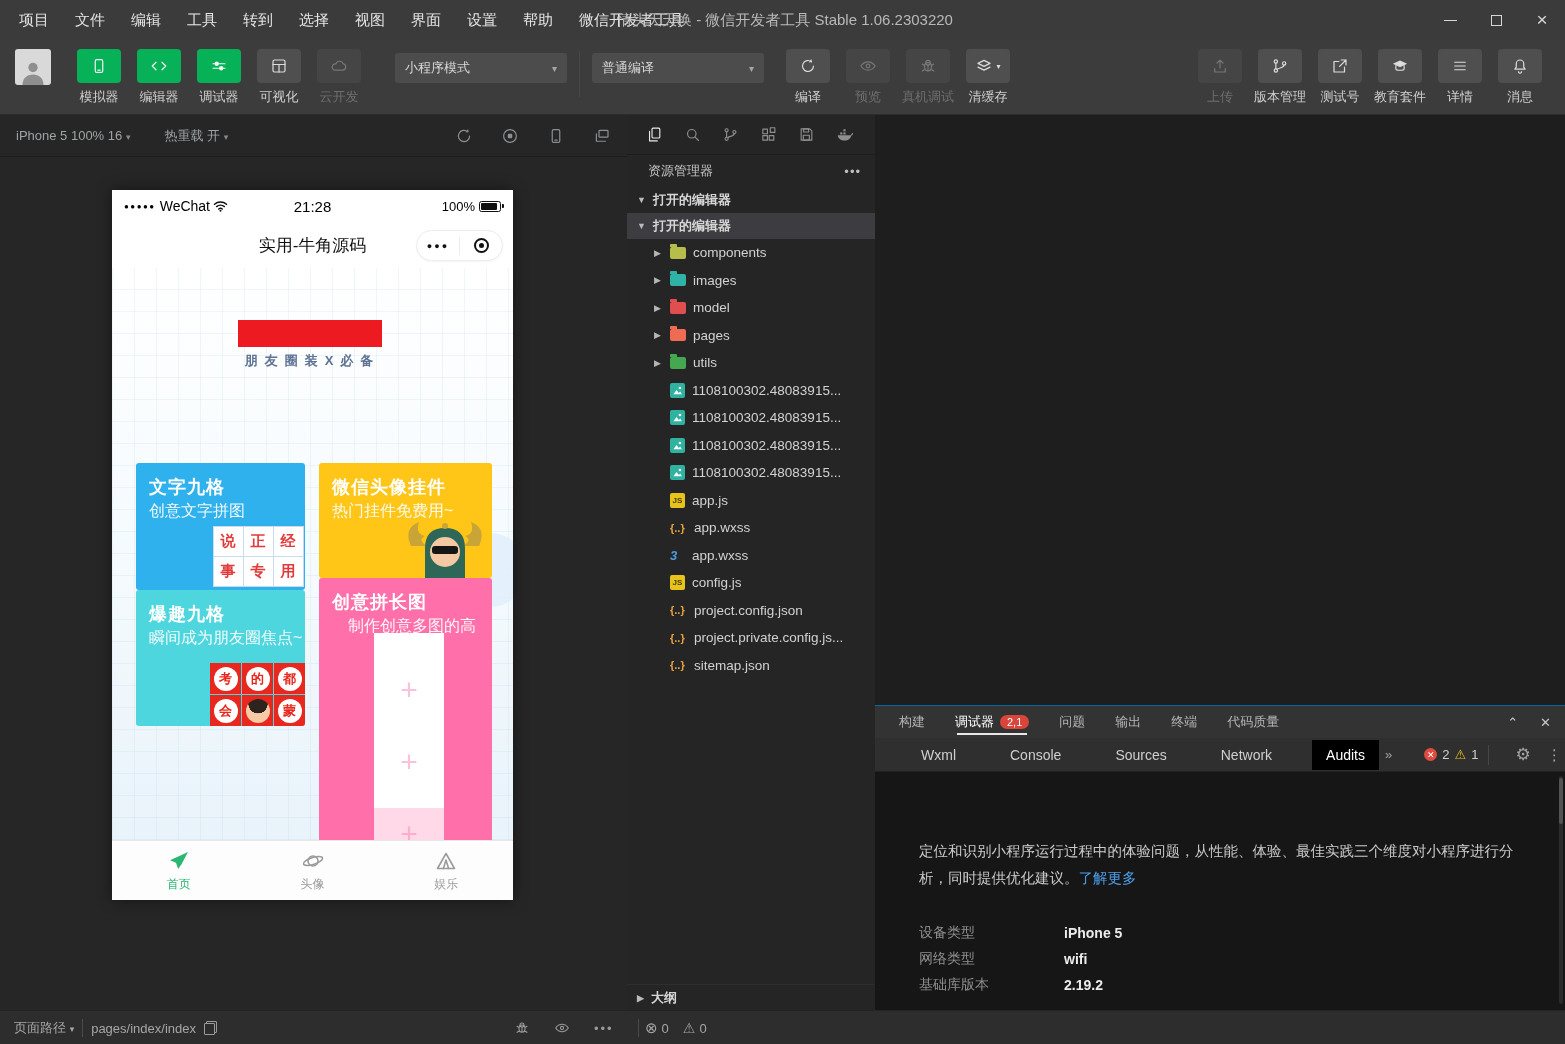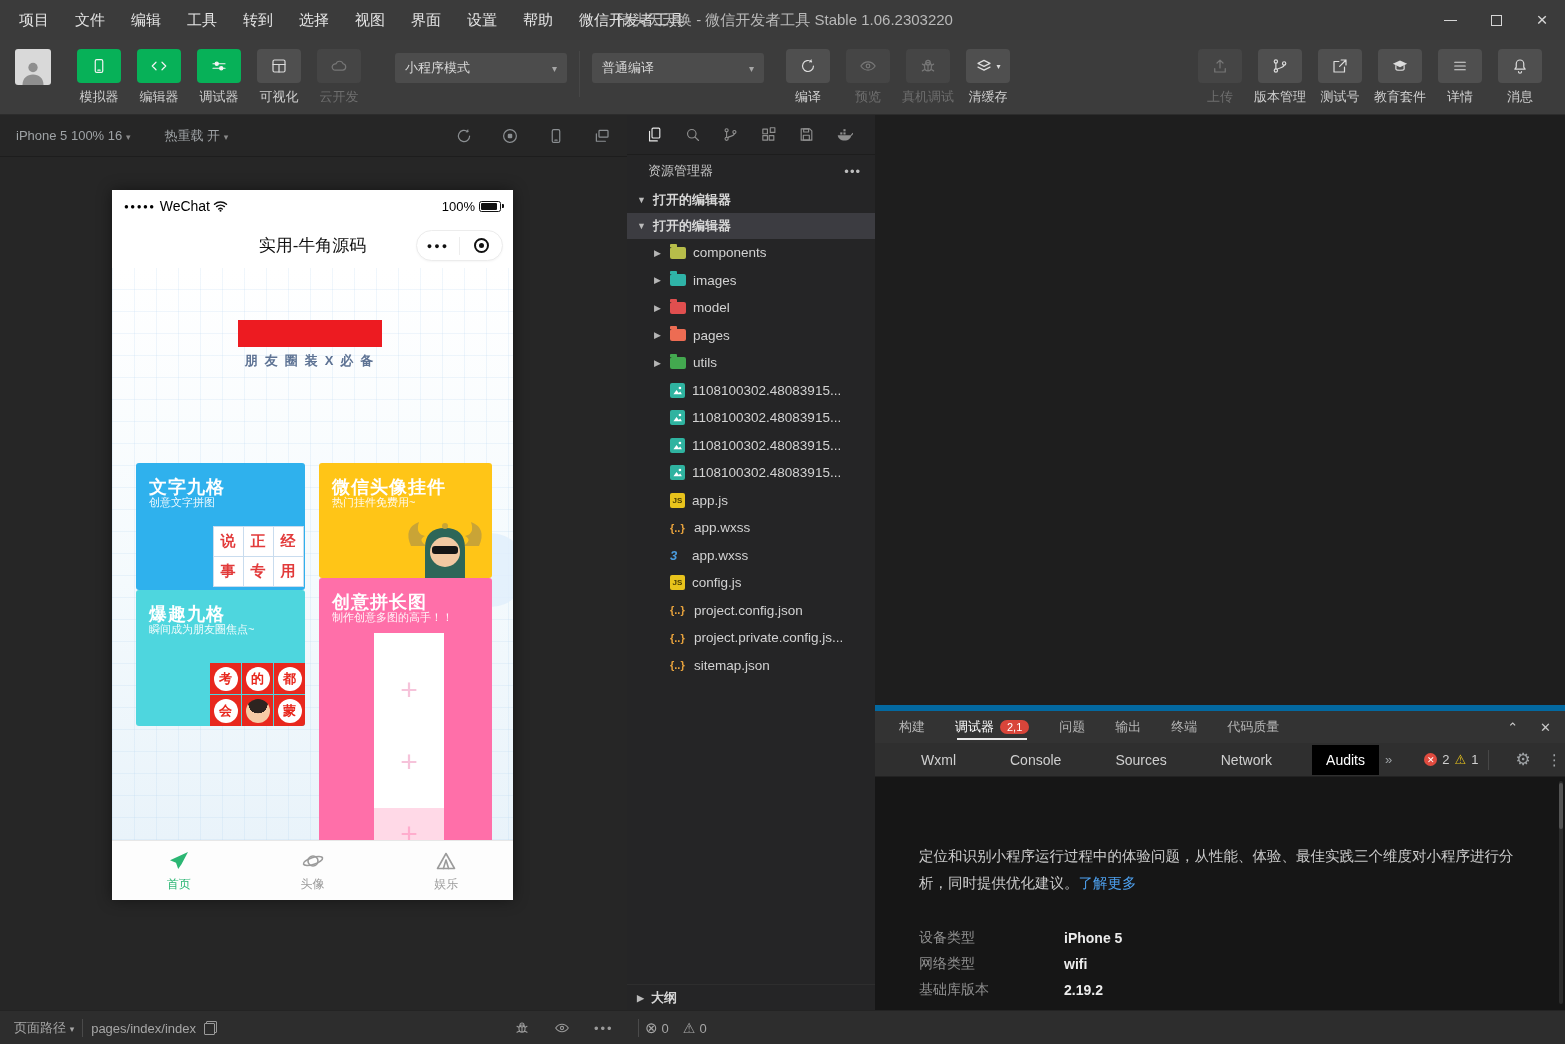--- a/index.html
+++ b/index.html
@@ -68,21 +68,21 @@
   .pbody { position:absolute; left:0; top:78px; width:100%; height:572px;
      background:
        repeating-linear-gradient(0deg, rgba(160,200,235,.16) 0 1px, transparent 1px 22px),
        repeating-linear-gradient(90deg, rgba(160,200,235,.16) 0 1px, transparent 1px 22px),
        linear-gradient(180deg,#ffffff 0%, #f4fafd 55%, #e9f3fa 100%); }
   .deco { position:absolute; right:-14px; top:265px; width:74px; height:74px; border-radius:50%; background:#e0eefb; opacity:.85; }
   .banner { position:absolute; left:126px; top:52px; width:144px; height:27px; background:#ed1b21; }
   .banner-cap { position:absolute; left:0; right:0; top:84px; text-align:center; font-size:13px; font-weight:700; color:#5e7394; letter-spacing:7px; }
   .card { position:absolute; border-radius:3px; overflow:hidden; color:#fff; }
   .card .ct { position:absolute; left:13px; top:12px; font-size:18px; font-weight:700; letter-spacing:1px; }
-  .card .cs { position:absolute; left:13px; top:32px; font-size:11px; opacity:.92;text-align:center; }
+  .card .cs { position:absolute; left:13px; top:38px; font-size:16px; opacity:.92;text-align:center; }
   .tgrid { position:absolute; display:grid; grid-template-columns:repeat(3,30px); grid-auto-rows:30px; }
   .tgrid span { background:#fff; border:1px solid #c9dcee; margin:-0.5px; color:#e23a3a; font-weight:700; font-size:15px; display:flex; align-items:center; justify-content:center; }
   .fgrid { position:absolute; display:grid; grid-template-columns:repeat(3,31px); grid-auto-rows:31px; gap:1px; }
   .fgrid span { background:#e8281e; display:flex; align-items:center; justify-content:center; }
   .fgrid span i { width:24px; height:24px; background:#fff; border-radius:50%; font-style:normal; color:#e8281e; font-weight:700; font-size:13px; display:flex; align-items:center; justify-content:center; }
   .fgrid span i.face { background:radial-gradient(circle at 50% 20%, #2d2420 0 42%, #f6cba6 43% 100%); }
   .photo { position:absolute; background:#fefefe; }
   .photo .pic { position:absolute; inset:0;
      background:
        radial-gradient(circle at 50% 68%, #f3cdb0 0 17%, transparent 18%),
@@ -124,21 +124,21 @@
   .ficon { width:15px; height:15px; border-radius:2px; display:flex; align-items:center; justify-content:center; flex:0 0 auto; }
   .ficon svg { width:13px; height:13px; }
   .fjs { width:15px; height:15px; border-radius:2px; background:#e8c31c; color:#4a3d00; font-size:8px; font-weight:700; display:flex; align-items:center; justify-content:center; flex:0 0 auto;}
   .fjson { color:#e8a33d; font-size:11px; font-weight:700; width:17px; flex:0 0 auto; }
   .fwxss { color:#4a9bdc; font-size:13px; font-weight:700; font-style:italic; width:15px; flex:0 0 auto; }
   .outline { position:absolute; left:0; bottom:0; width:100%; height:26px; display:flex; align-items:center; gap:7px; padding-left:10px; font-size:13px; font-weight:700; color:#d6d6d6; border-top:1px solid #2e2e2e; }
   .outline .arr { font-size:9px; color:#bbb; }
 
   
   .editor { position:absolute; left:875px; top:0; width:690px; height:895px; background:#1e1e1e; }
-  .debug { position:absolute; left:875px; top:590px; width:690px; height:305px; background:#161616; border-top:6px solid #0369a1; }
+  .debug { position:absolute; left:875px; top:590px; width:690px; height:305px; background:#161616; border-top:1px solid #0369a1; }
   .dtabs { height:32px; background:#333333; display:flex; align-items:center; padding:0 14px 0 24px; gap:30px; font-size:13px; color:#b6b6b6; }
   .dtab { position:relative; height:32px; display:flex; align-items:center; gap:6px; }
   .dtab.active { color:#fff; }
   .dtab.active::after { content:""; position:absolute; left:2px; right:2px; bottom:3px; height:2px; background:#e8e8e8; }
   .badge { background:#d9453a; color:#fff; font-size:11px; border-radius:9px; padding:1px 7px; }
   .dtabs .winbtns { margin-left:auto; display:flex; gap:22px; color:#c9c9c9; font-size:13px; }
   .devrow { height:34px; background:#2f2f2f; border-bottom:1px solid #222; display:flex; align-items:center; padding:0 10px 0 12px; color:#cfcfcf; font-size:14px; }
   .devrow .icon { width:17px; height:17px; color:#9fa3a6; }
   .devsep { width:1px; height:20px; background:#474747; margin:0 10px; }
   .devtab { padding:7px 14px; }
@@ -429,20 +429,21 @@
     </div>
 
     <div class="phone">
       <div class="pstatus">
         <span class="sigdots">●●●●●</span>
         <span>WeChat</span>
         <svg class="wifi" viewBox="0 0 24 20">
             <path d="M2 7a15 15 0 0 1 20 0M5.5 11a10 10 0 0 1 13 0M9 15a5 5 0 0 1 6 0" fill="none" stroke="#111" stroke-width="2.4" stroke-linecap="round"></path>
             <circle cx="12" cy="18" r="1.7" fill="#111"></circle>
           </svg>
+        <span class="ptime">21:28</span>
         <span class="pbat">
             <span>100%</span>
             <span class="batt">
               <i></i>
             </span>
           </span>
       </div>
       <div class="pnav">
         <div class="ttl">实用-牛角源码</div>
         <div class="capsule">

